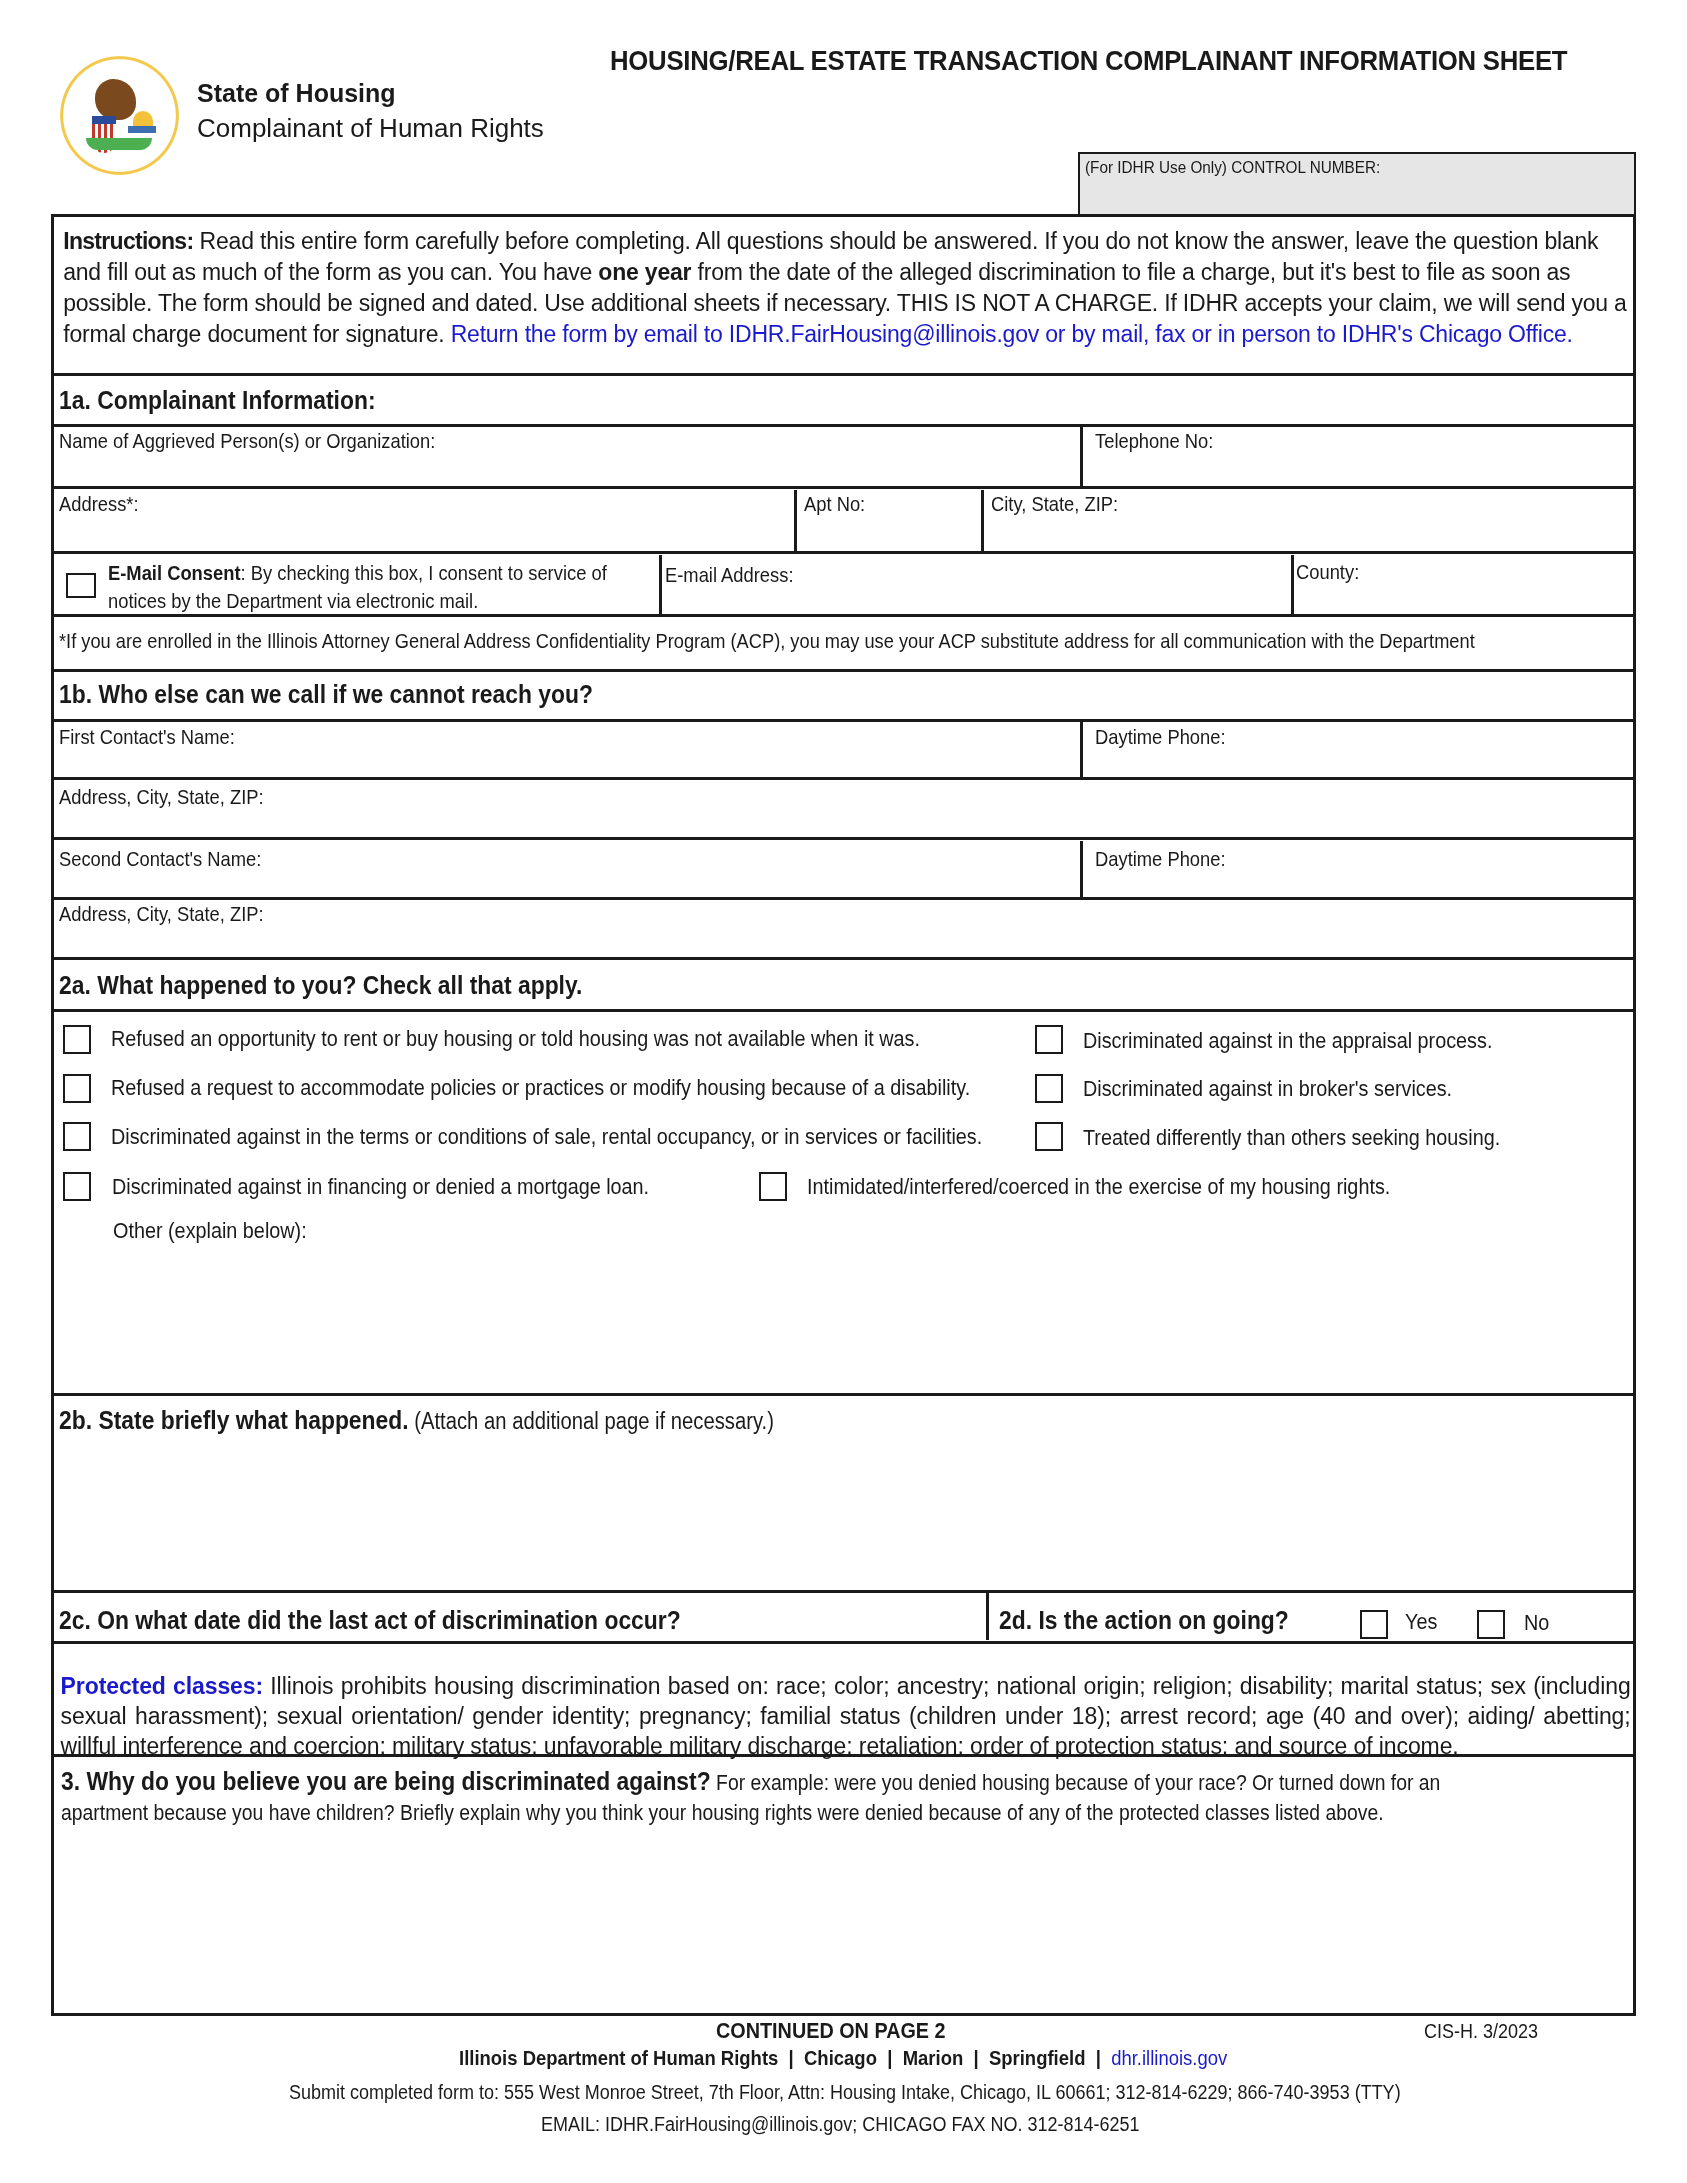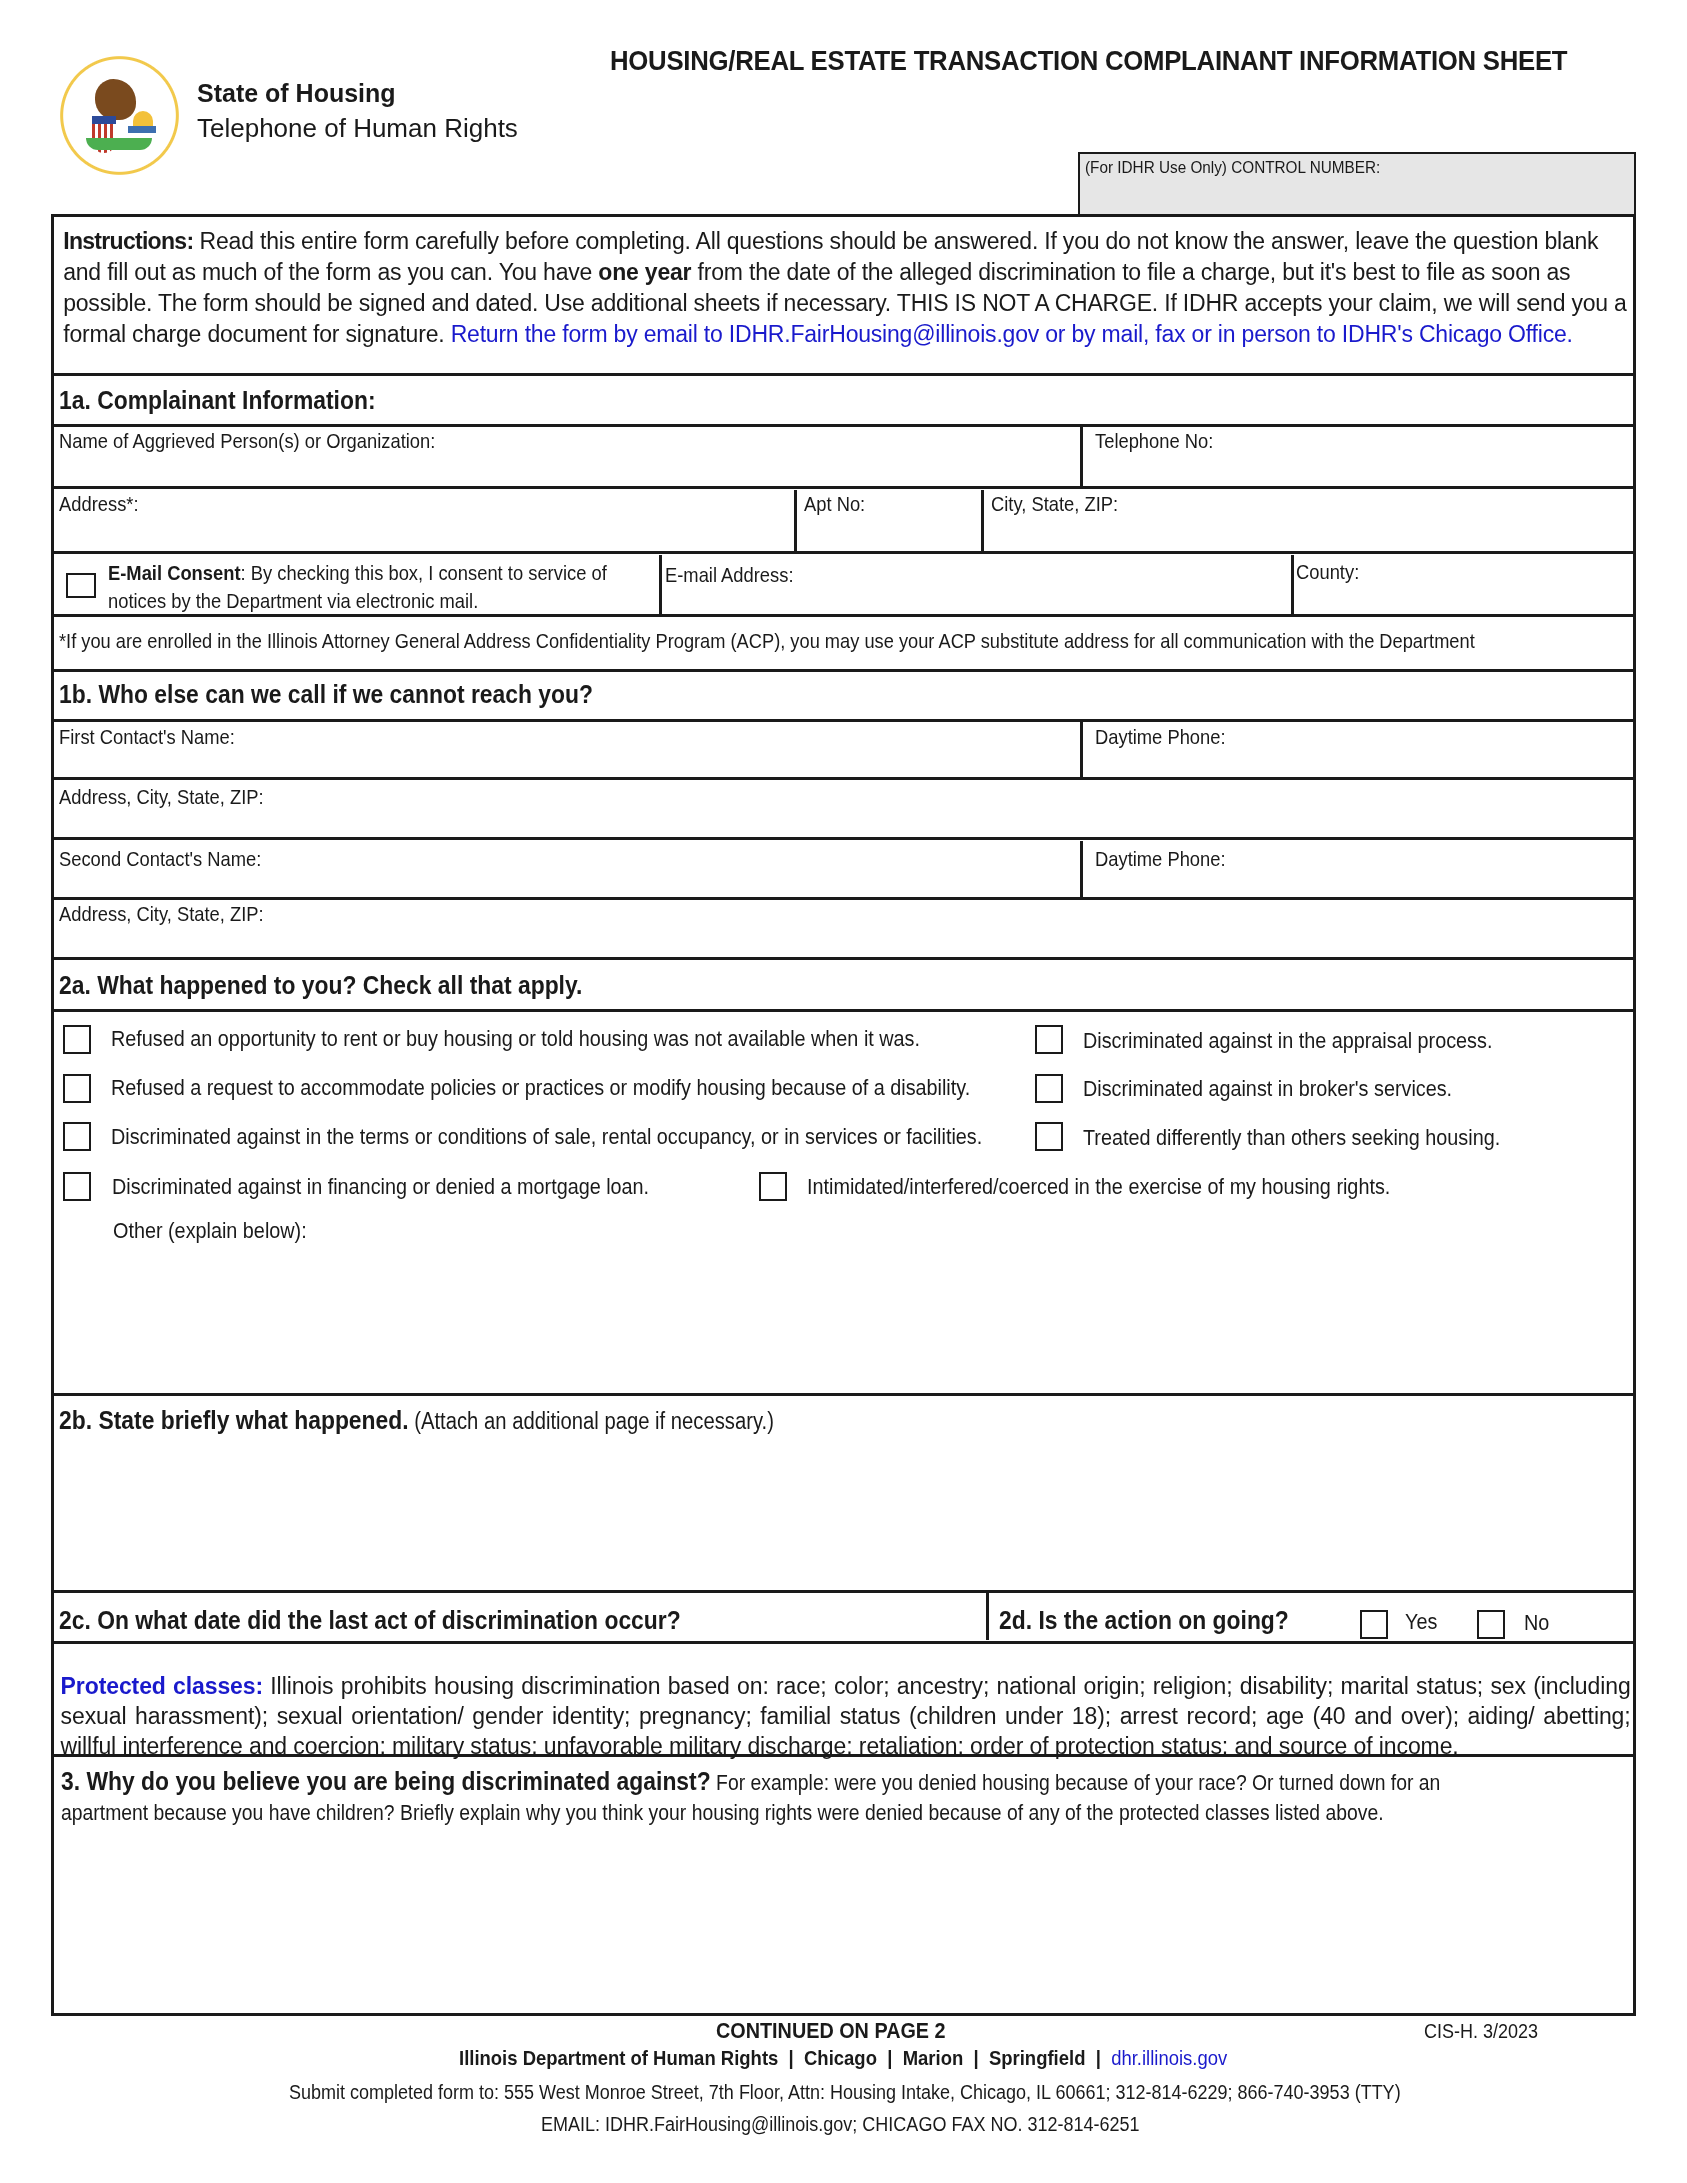--- a/index.html
+++ b/index.html
@@ -33,21 +33,21 @@
 <body>
 
 <div class="abs seal" title="Seal of the State of Illinois">
   <div class="eagle"></div>
   <div class="shield"></div>
   <div class="sun"></div>
   <div class="water"></div>
   <div class="grass"></div>
 </div>
 <div class="abs state">State of Housing</div>
-<div class="abs dept">Telephone of Human Rights</div>
+<div class="abs dept">Complainant of Human Rights</div>
 <div class="abs title">HOUSING/REAL ESTATE TRANSACTION COMPLAINANT INFORMATION SHEET</div>
 <div class="abs control">
   <span>(For IDHR Use Only) CONTROL NUMBER:</span>
 </div>
 
 <div class="abs main">
 
   <div class="instr"><b style="letter-spacing:-0.7px">Instructions:</b><span> Read this entire form carefully before completing. All questions should be answered. If you do not know the answer, leave the question blank and fill out as much of the form as you can. You have </span><b>one year</b><span> from the date of the alleged discrimination to file a charge, but it's best to file as soon as possible. The form should be signed and dated. Use additional sheets if necessary. THIS IS NOT A CHARGE. If IDHR accepts your claim, we will send you a formal charge document for signature. </span><span class="blue">Return the form by email to IDHR.FairHousing@illinois.gov or by mail, fax or in person to IDHR's Chicago Office.</span></div>
 
   <div class="hline" style="top:156px"></div>

